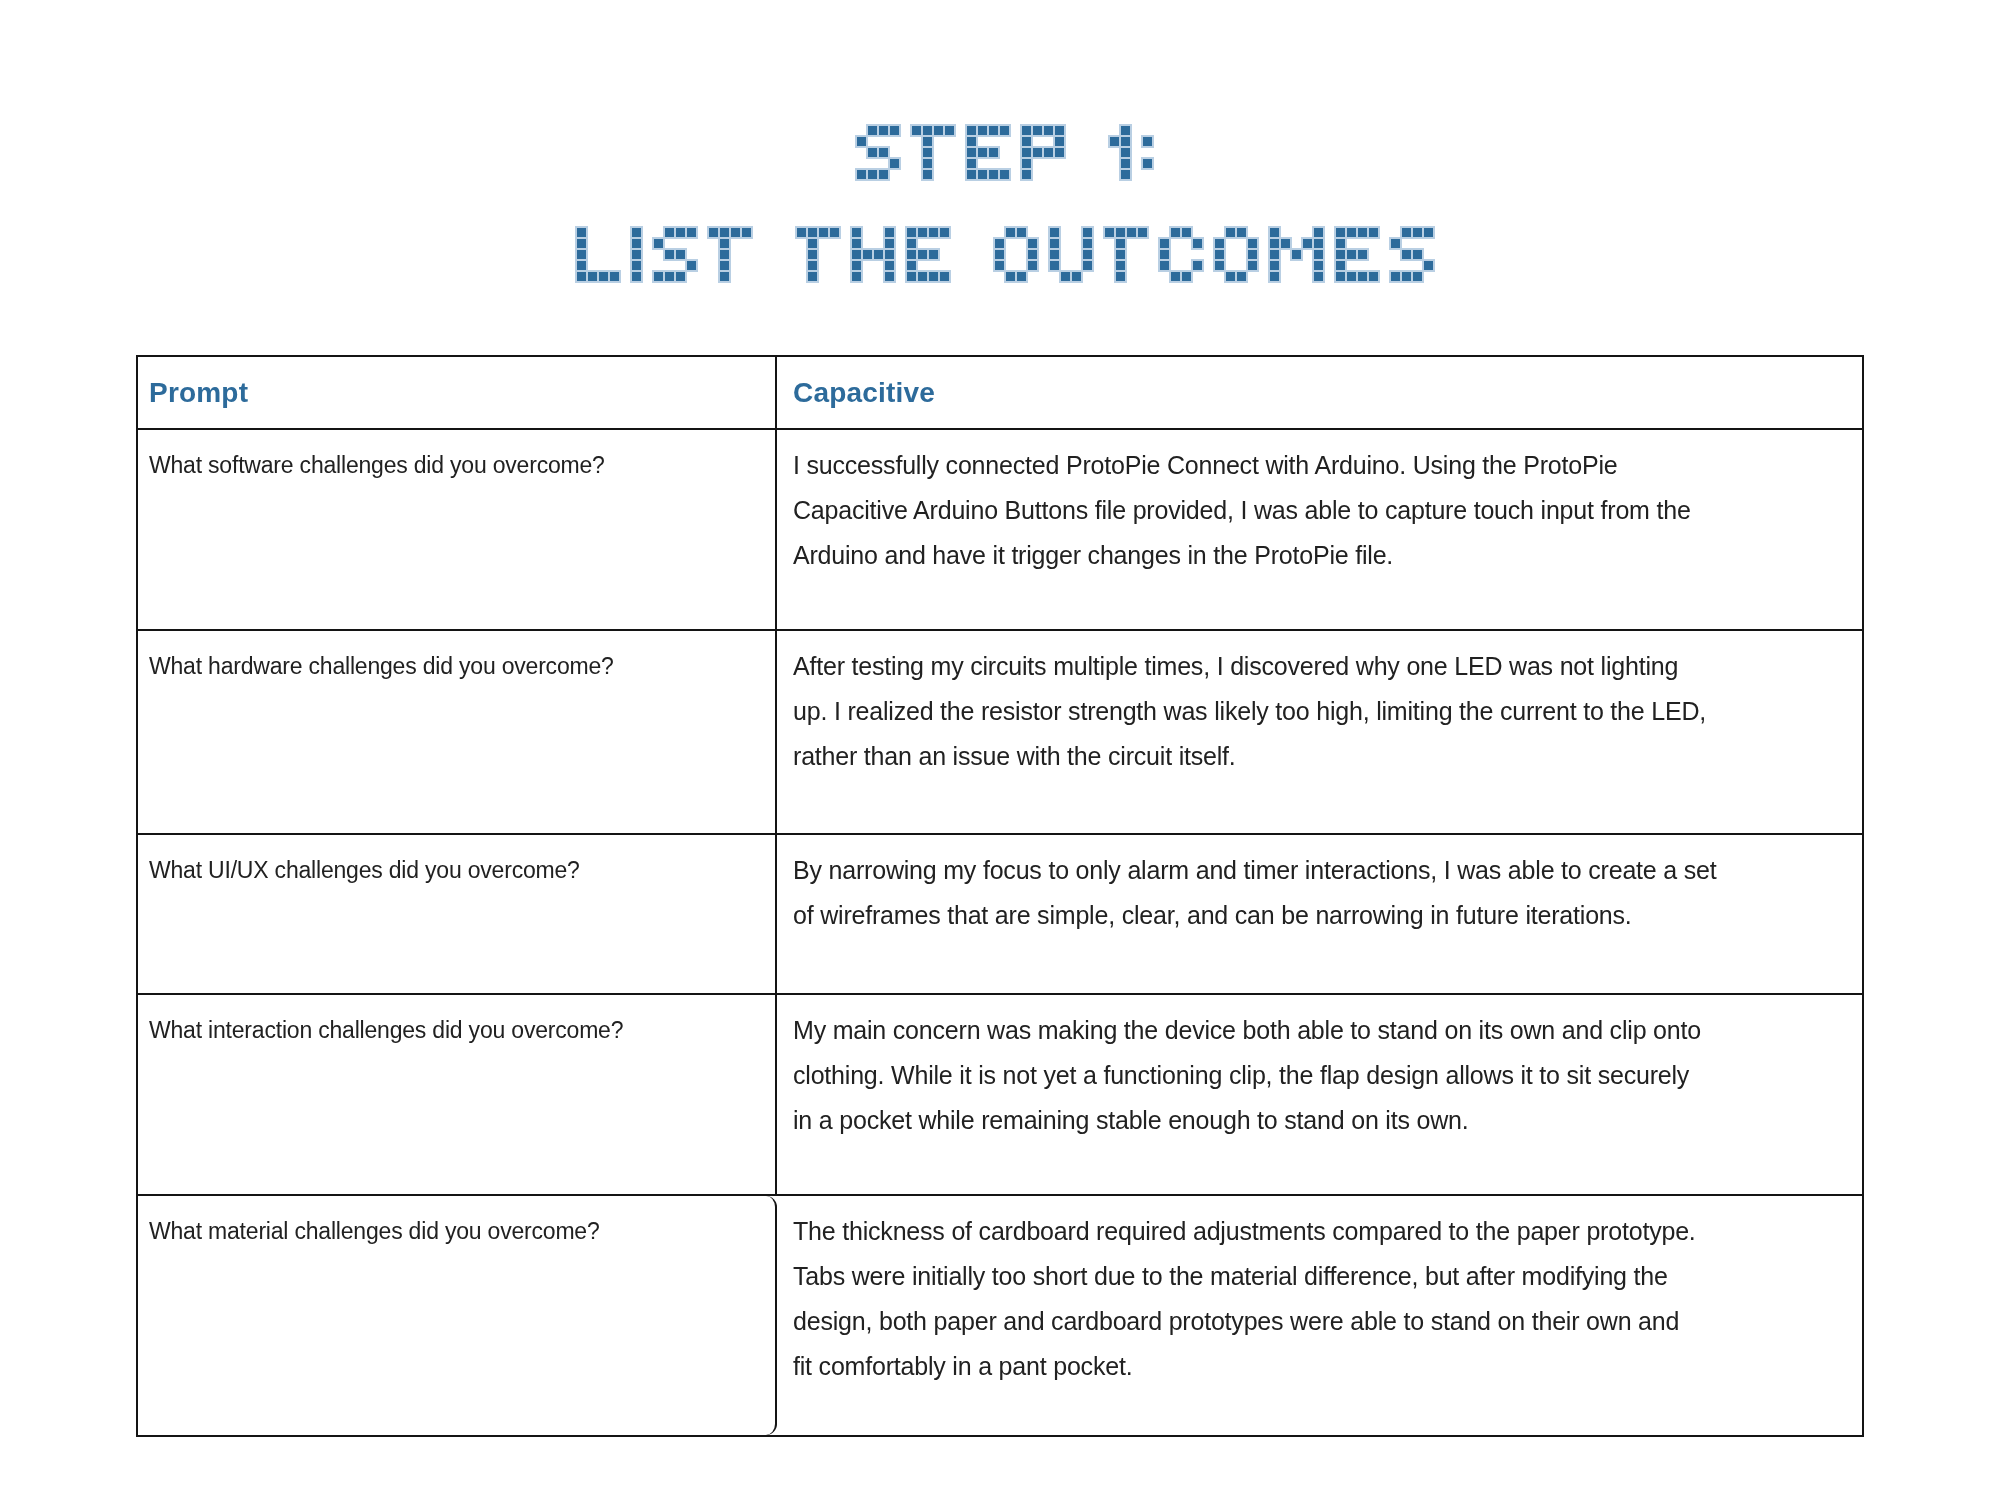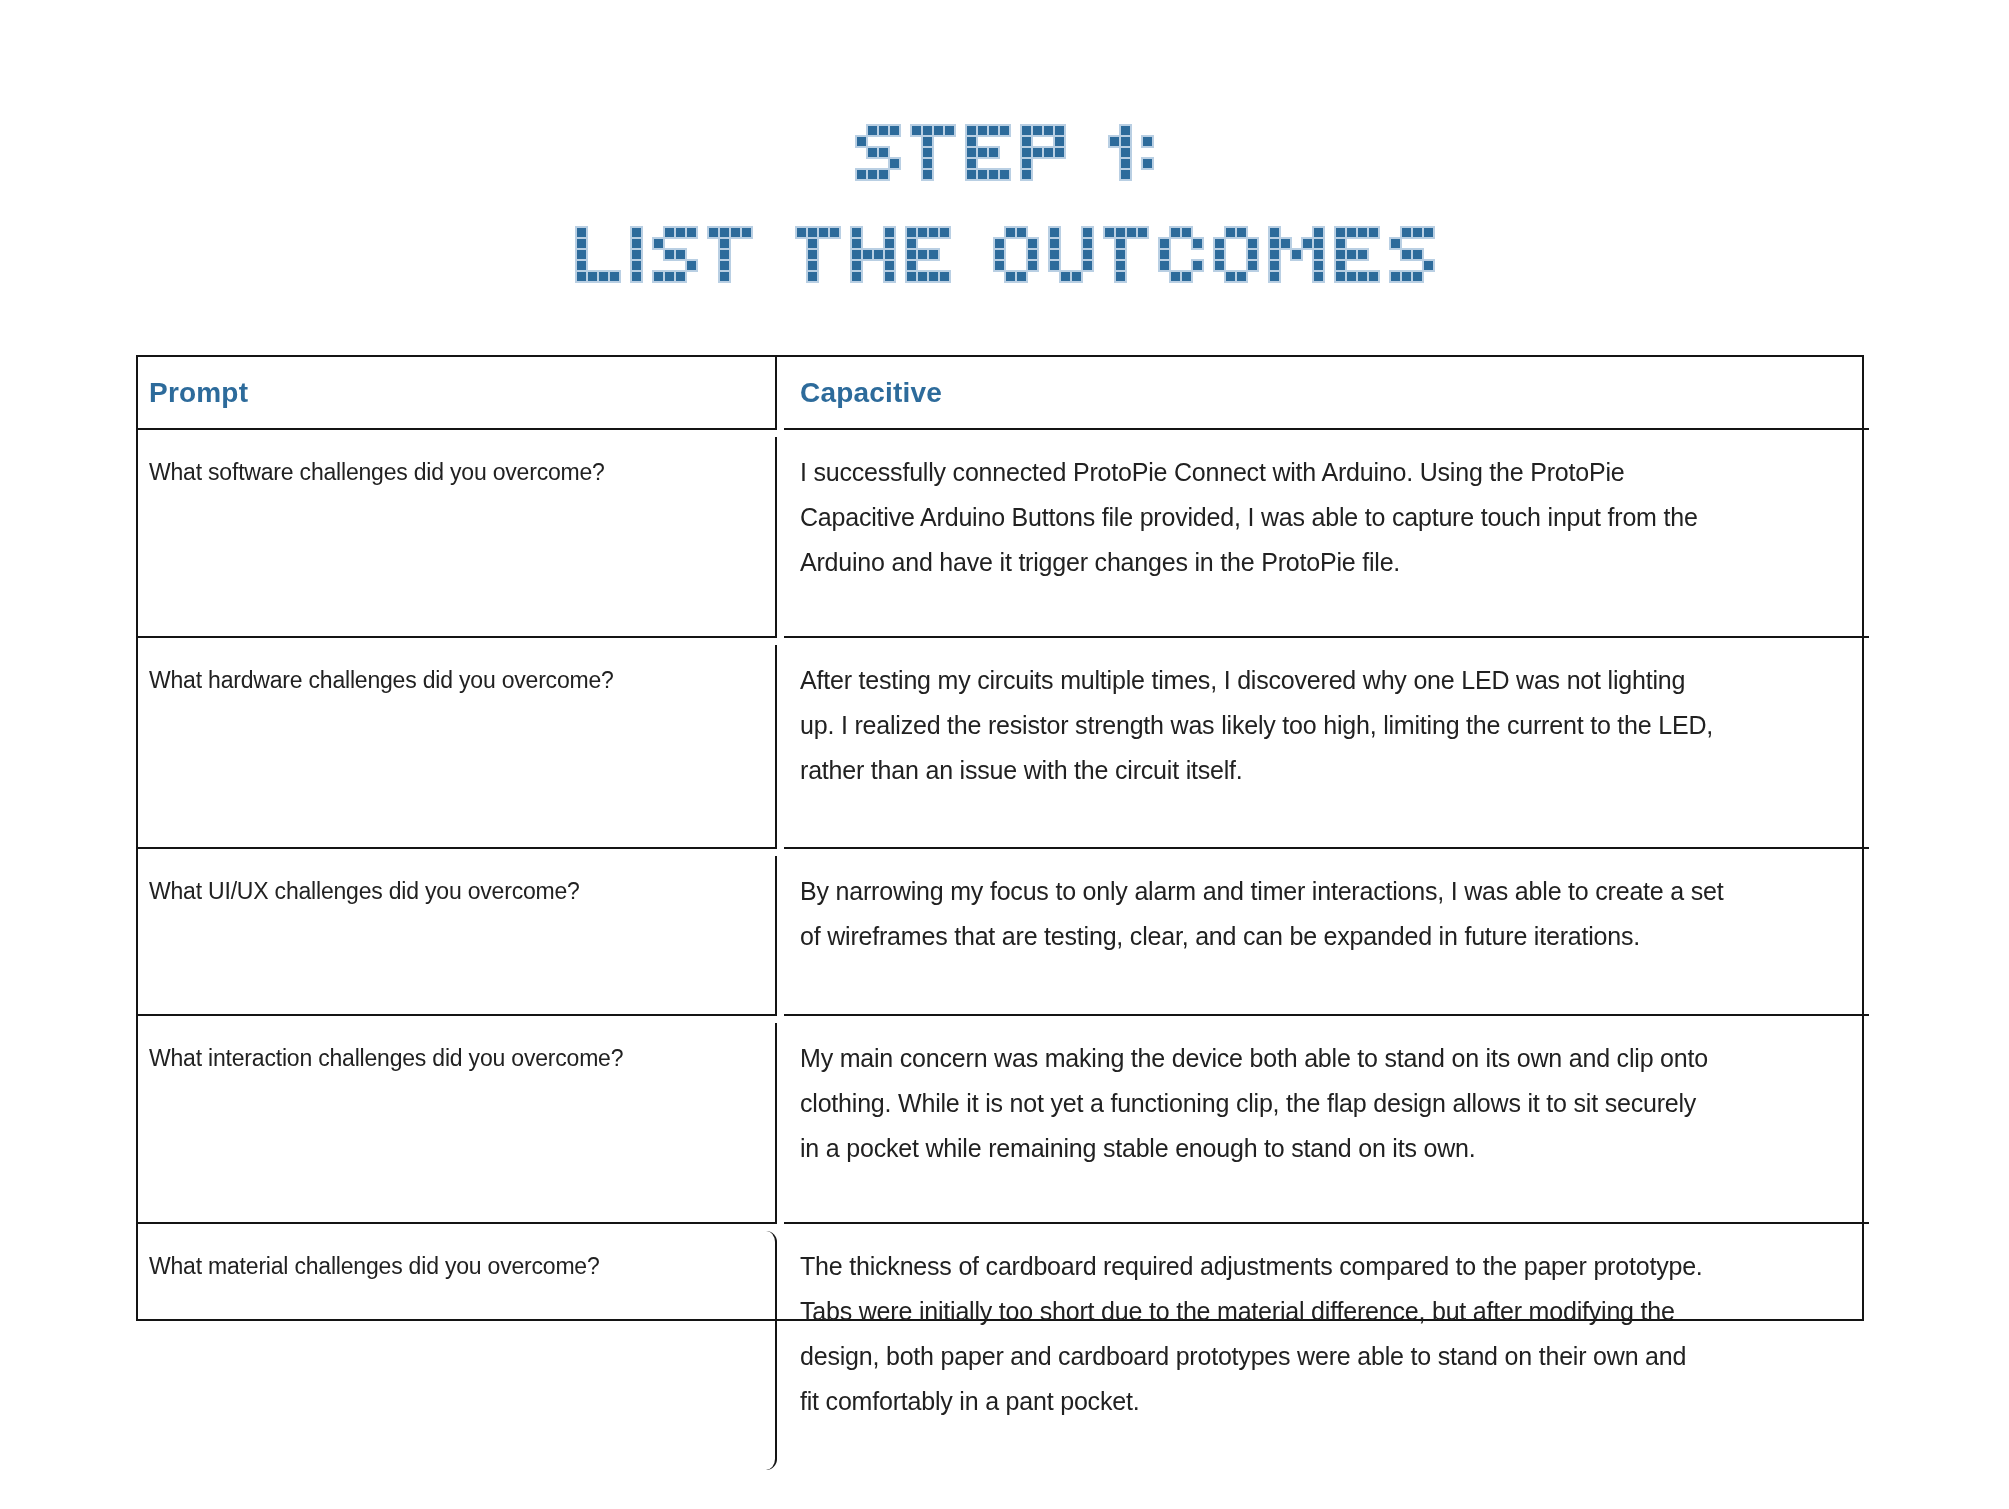--- a/index.html
+++ b/index.html
@@ -21,27 +21,26 @@
   }
   #title-line-1{top:123px;}
   #title-line-2{top:225px;}
 
   
   .outcomes-table{
     position:absolute;
     left:136px;
     top:355px;
     width:1728px;
-    height:966px;
+    height:1082px;
     box-sizing:border-box;
     border:2px solid #141414;
     display:grid;
     grid-template-columns:639px 1085px;
     grid-template-rows:73px 201px 204px 160px 201px 239px;
-    gap:7px;
   }
   .cell{
     box-sizing:border-box;
     border-bottom:2px solid #141414;
     overflow:visible;
   }
   .cell.left{border-right:2px solid #141414;}
   .cell:nth-last-child(-n+2){border-bottom:none;border-radius:11px;}
   .cell.header{
     display:flex;
@@ -295,21 +294,21 @@
       </div>
       <div class="cell left prompt-cell">What hardware challenges did you overcome?</div>
       <div class="cell reflection-cell">
         <div class="rline">After testing my circuits multiple times, I discovered why one LED was not lighting</div>
         <div class="rline">up. I realized the resistor strength was likely too high, limiting the current to the LED,</div>
         <div class="rline">rather than an issue with the circuit itself.</div>
       </div>
       <div class="cell left prompt-cell">What UI/UX challenges did you overcome?</div>
       <div class="cell reflection-cell">
         <div class="rline">By narrowing my focus to only alarm and timer interactions, I was able to create a set</div>
-        <div class="rline">of wireframes that are testing, clear, and can be expanded in future iterations.</div>
+        <div class="rline">of wireframes that are simple, clear, and can be narrowing in future iterations.</div>
       </div>
       <div class="cell left prompt-cell">What interaction challenges did you overcome?</div>
       <div class="cell reflection-cell">
         <div class="rline">My main concern was making the device both able to stand on its own and clip onto</div>
         <div class="rline">clothing. While it is not yet a functioning clip, the flap design allows it to sit securely</div>
         <div class="rline">in a pocket while remaining stable enough to stand on its own.</div>
       </div>
       <div class="cell left prompt-cell">What material challenges did you overcome?</div>
       <div class="cell reflection-cell">
         <div class="rline">The thickness of cardboard required adjustments compared to the paper prototype.</div>

